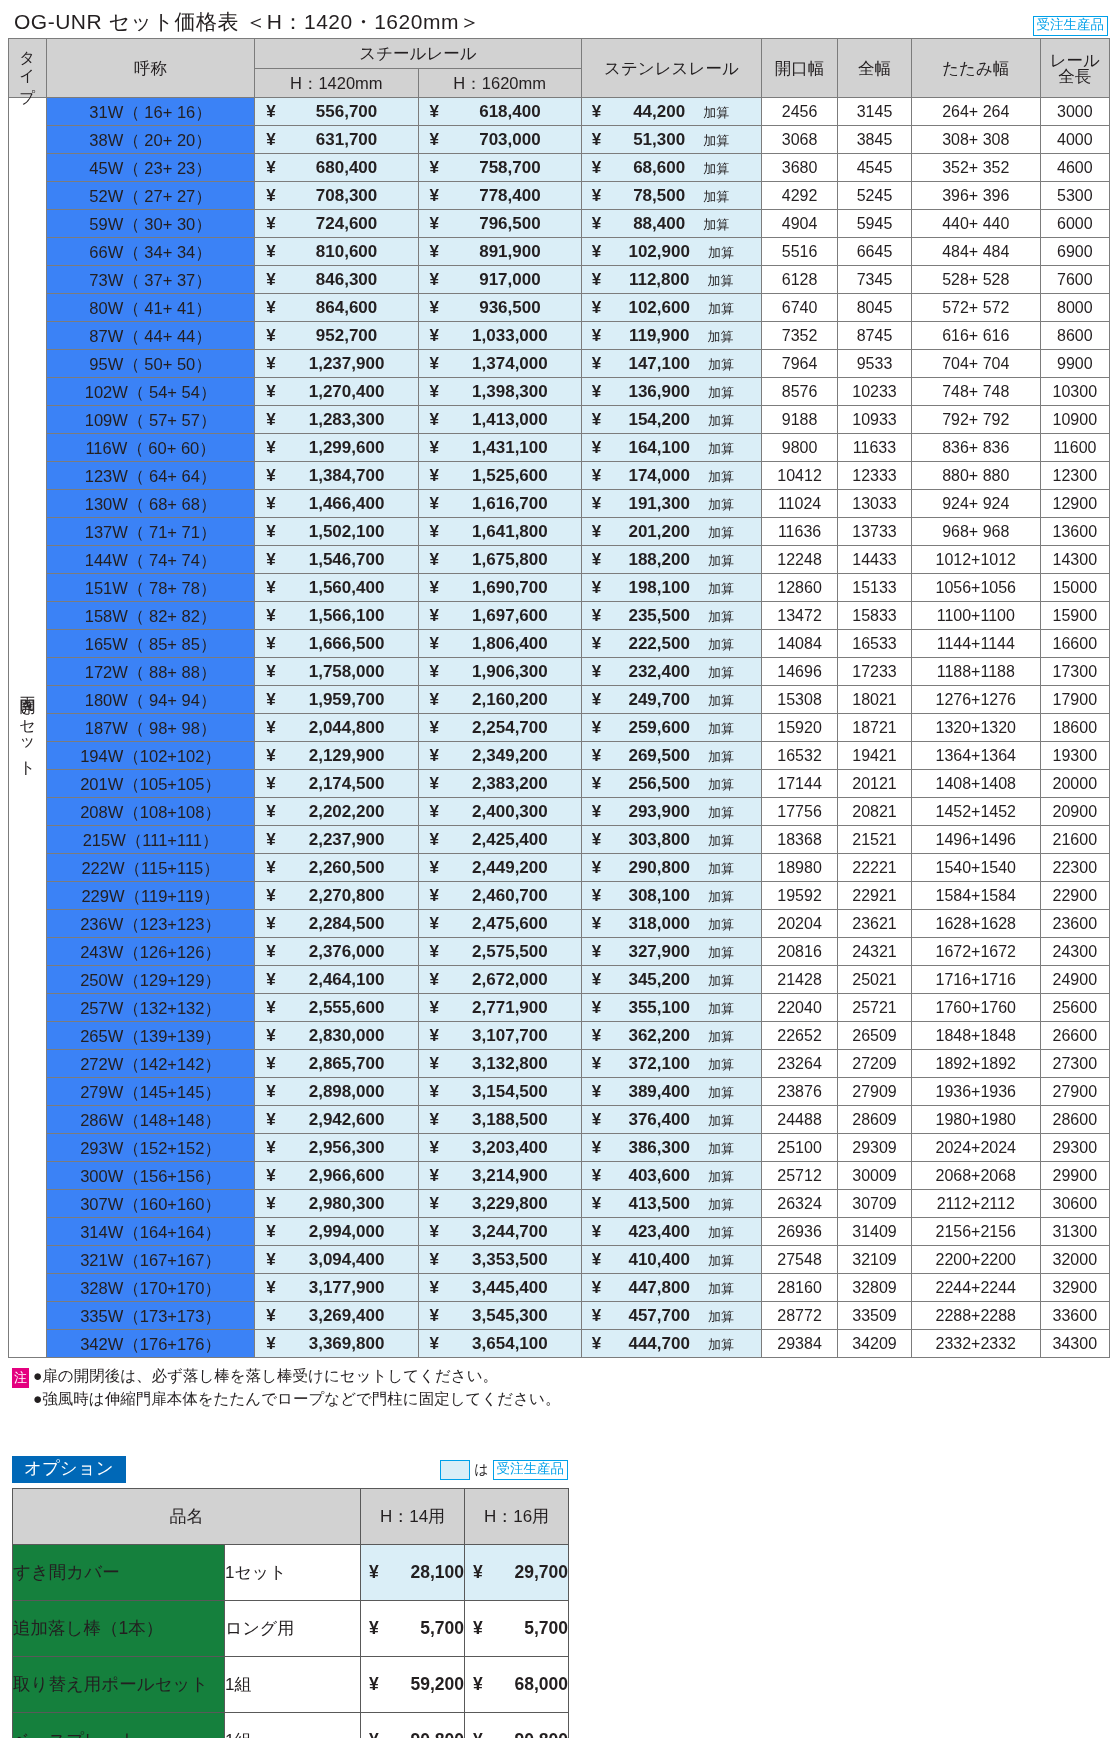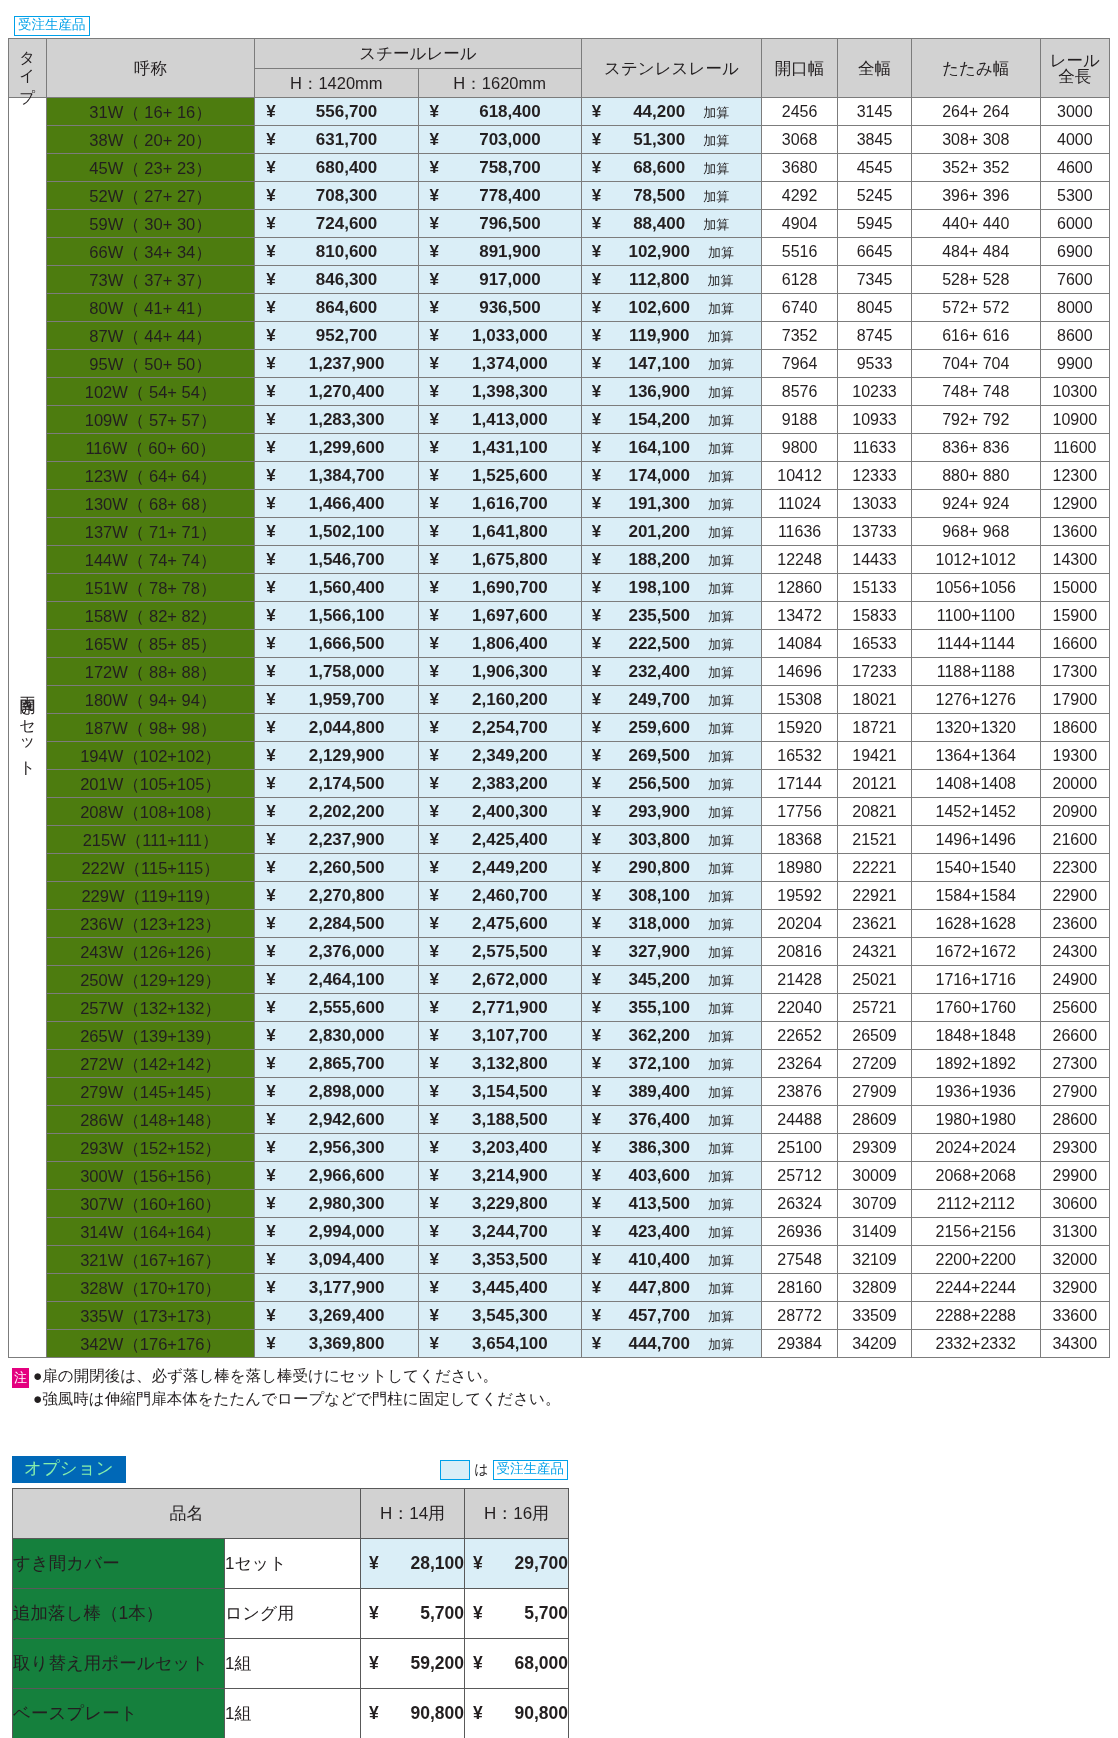--- a/index.html
+++ b/index.html
@@ -104,21 +104,21 @@
     letter-spacing: 2px;
   }
 
   tbody tr { height: 28px; }
   tbody td { height: 28px; }
 
   td.name {
     font-size: 16.5px;
     text-align: right;
     padding-right: 10px;
-    background: #4d7c0f;
+    background: #3b82f6;
     white-space: nowrap;
   }
   td.price {
     background: #daeef7;
     font-weight: bold;
     font-size: 17px;
     white-space: nowrap;
     text-align: right;
     padding-right: 12px;
   }
@@ -175,21 +175,21 @@
   
   .option-head-row {
     display: flex;
     align-items: center;
     margin: 46px 0 5px 4px;
     width: 556px;
     justify-content: space-between;
   }
   .option-tag {
     background: #0068b7;
-    color: #86efac;
+    color: #ffffff;
     font-size: 17.5px;
     padding: 3px 12px 5px 12px;
     line-height: 1.1;
     white-space: nowrap;
   }
   .legend {
     display: flex;
     align-items: center;
     font-size: 13.5px;
     white-space: nowrap;
@@ -219,21 +219,21 @@
     table-layout: fixed;
     width: 556px;
     margin-left: 4px;
     font-size: 17px;
   }
   table.option th, table.option td {
     border: 1px solid #595959;
     padding: 0;
     box-sizing: border-box;
     line-height: 1;
-    height: 50px;
+    height: 56px;
   }
   table.option thead th {
     background: #d2d2d2;
     font-weight: normal;
     font-size: 17px;
     text-align: center;
   }
   .oc-name1 { width: 212px; }
   .oc-name2 { width: 136px; }
   .oc-p1 { width: 104px; }
@@ -273,20 +273,21 @@
     align-items: flex-start;
     margin: 8px 0 0 4px;
   }
 </style>
 </head>
 <body>
 
 <div class="page">
 
   <div class="title-row">
+    <div class="doc-title">OG-UNR セット価格表 ＜H：1420・1620mm＞</div>
     <div class="badge-order">受注生産品</div>
   </div>
 
   <table class="price">
     <colgroup>
       <col class="th-type">
         <col class="th-name">
         <col class="th-steel1">
         <col class="th-steel2">
       <col class="th-stainless">

